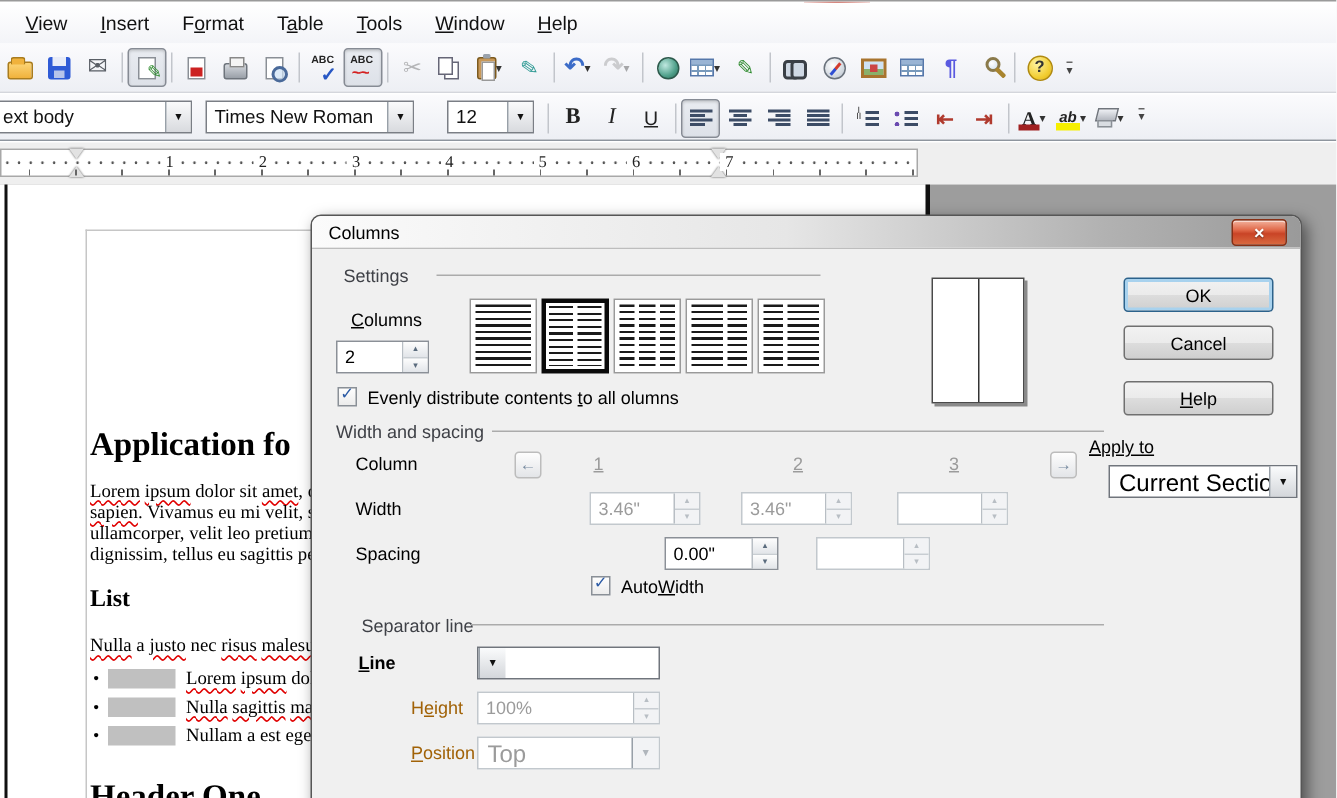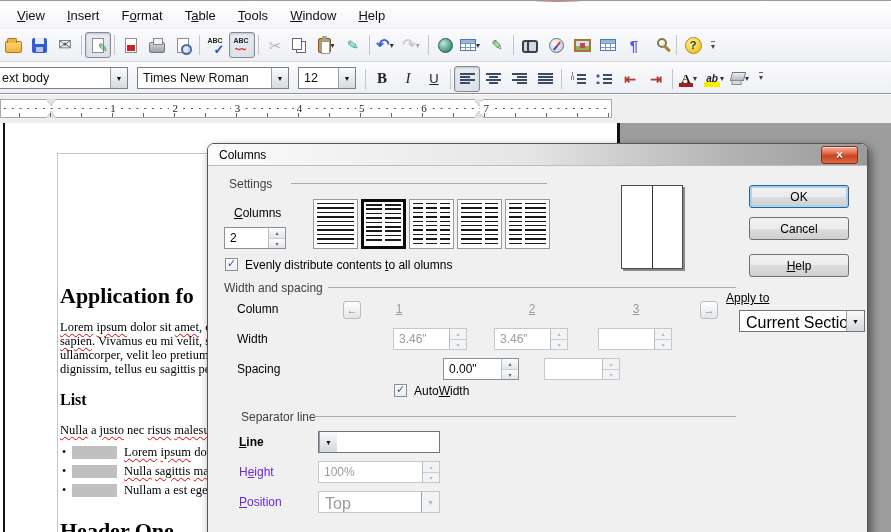--- a/index.html
+++ b/index.html
@@ -144,21 +144,21 @@
     background:linear-gradient(to right,#fbfbfb,#e6e6e6 48%,#b2b2b2 80%,#9a9a9a);
     border-bottom:1px solid #bdbdbd; }
   .dlg-title-text { position:absolute; left:11px; top:4px; font-size:12px; color:#000; }
   .dlg-close { position:absolute; right:9px; top:2px; width:37px; height:18px; border:1px solid #863016; border-radius:3px;
     background:linear-gradient(#f3b39e,#e06848 40%,#c94426 55%,#d96a40); box-shadow:inset 0 1px 0 rgba(255,255,255,.55);
     display:flex; align-items:center; justify-content:center; }
   .dlg-close span { color:#fff; font-size:12px; font-weight:bold; text-shadow:0 1px 1px rgba(0,0,0,.5); line-height:1; }
   .glabel { position:absolute; color:#3f4147; }
   .gline { position:absolute; height:0; border-top:1px solid #ababab; }
   .dlabel { position:absolute; color:#000; }
-  .dlabel.dis { color:#6d28d9; }
+  .dlabel.dis { color:#a16207;margin-left:35px; }
   .dlabel .u, .glabel .u, .menu-item .u, .btn .u { text-decoration:underline; }
 
   .spin { position:absolute; height:22px; background:#fff; border:1px solid #8b9097; display:flex; }
   .spin .sv { flex:1; padding:3px 4px 0 5px; font-size:12px; color:#000; overflow:hidden; }
   .spin .sb { width:17px; border-left:1px solid #b8bec4; display:flex; flex-direction:column; }
   .spin .sb i { flex:1; font-style:normal; font-size:6px; color:#5a6b7d; display:flex; align-items:center; justify-content:center; background:linear-gradient(#fdfdfd,#e2e5e9); }
   .spin .sb i + i { border-top:1px solid #c8cdd2; }
   .spin.dis { border-color:#c2c8cd; }
   .spin.dis .sv { color:#9b9b9b; }
   .spin.dis .sb i { color:#b8bec4; background:#f2f3f5; }
@@ -297,21 +297,21 @@
       <button class="tbtn overflow">
         <span class="tbi ic-toolbar-options">▾</span>
       </button>
     </div>
 
   <div class="toolbar tb2">
     <div class="combo" style="left:-4px;width:132px;">
       <span class="cv">ext body</span>
       <span class="cbtn">▼</span>
     </div>
-    <div class="combo" style="left:137px;width:152px;">
+    <div class="combo" style="left:137px;width:139px;">
       <span class="cv">Times New Roman</span>
       <span class="cbtn">▼</span>
     </div>
     <div class="combo" style="left:298px;width:58px;">
       <span class="cv">12</span>
       <span class="cbtn">▼</span>
     </div>
     <div id="tb2icons" style="position:absolute;left:362px;top:2px;display:flex;align-items:center;height:27px;">
         <span class="sep"></span>
         <button class="tbtn">

